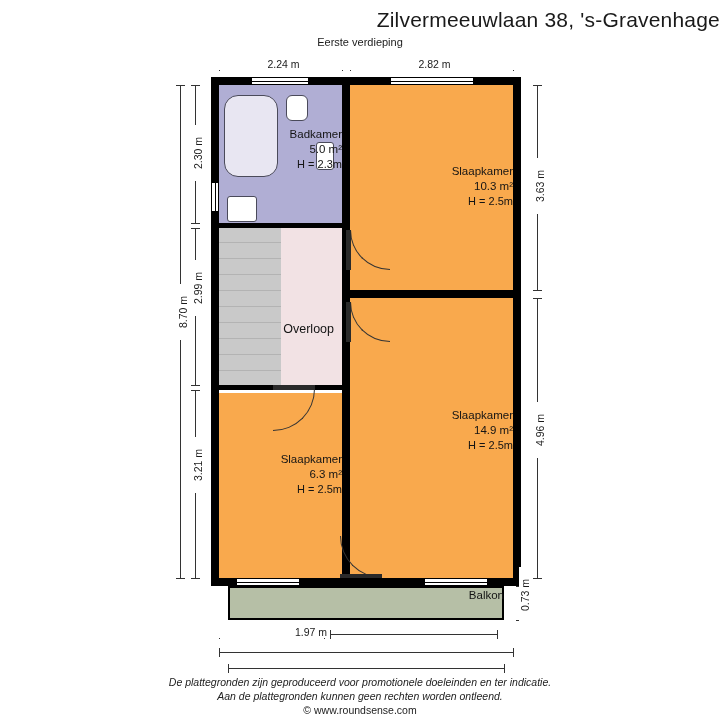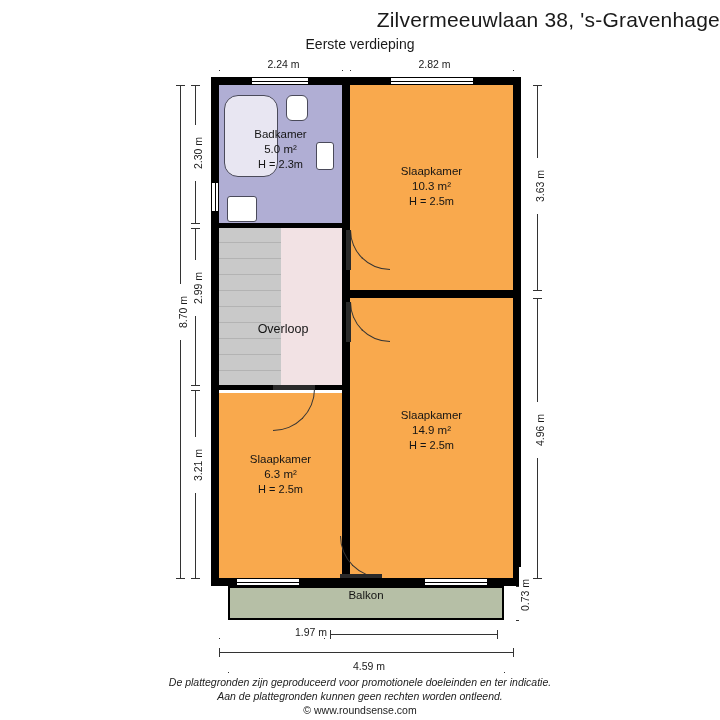--- a/index.html
+++ b/index.html
@@ -24,21 +24,21 @@
     font-size: 21px;
     font-weight: 400;
     letter-spacing: 0.2px;
   }
   .subtitle {
     position: absolute;
     top: 36px;
     left: 0;
     width: 720px;
     text-align: center;
-    font-size: 14px;
+    font-size: 11px;
     font-weight: 400;
   }
 
   
   .plan {
     position: absolute;
     left: 0;
     top: 0;
     width: 720px;
     height: 720px;
@@ -49,21 +49,21 @@
     position: absolute;
     background: #000000;
   }
   .room {
     position: absolute;
     box-sizing: border-box;
   }
 
   .label {
     position: absolute;
-    text-align: center;
+    text-align: right;
     font-size: 11.5px;
     line-height: 15px;
     color: #141414;
     pointer-events: none;
   }
   .label .nm { font-size: 11.5px; }
   .label .ar { font-size: 11.5px; }
   .label .ht { font-size: 11px; }
   .dim-line-h {
     position: absolute;
@@ -317,19 +317,18 @@
   <div class="tick-v" style="left:330px; top:630px;"></div>
   <div class="tick-v" style="left:497px; top:630px;"></div>
 
   <div class="dim-line-h" style="left:219px; top:652px; width:294px;"></div>
   <div class="tick-v" style="left:219px; top:648px;"></div>
   <div class="tick-v" style="left:513px; top:648px;"></div>
 
   <div class="dim-line-h" style="left:228px; top:668px; width:276px;"></div>
   <div class="tick-v" style="left:228px; top:664px;"></div>
   <div class="tick-v" style="left:504px; top:664px;"></div>
-  <div class="dim-text-h" style="left:228px; top:660px; width:276px;">4.59 m</div>
 
 </div>
 
 <div class="footer l1">De plattegronden zijn geproduceerd voor promotionele doeleinden en ter indicatie.</div>
 <div class="footer l2">Aan de plattegronden kunnen geen rechten worden ontleend.</div>
 <div class="footer l3">© www.roundsense.com</div>
 
 </body></html>

